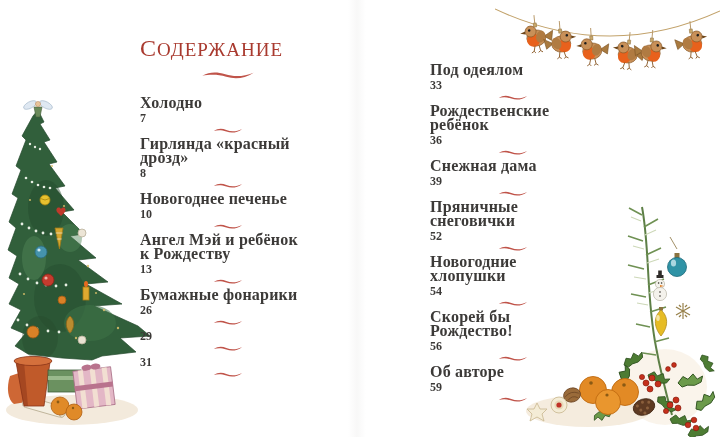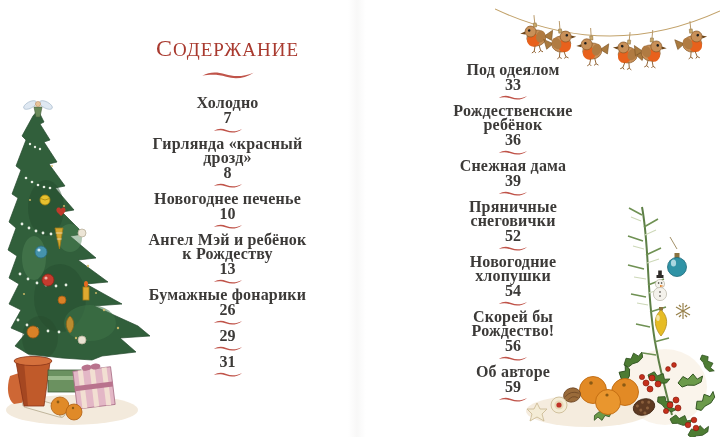--- a/index.html
+++ b/index.html
@@ -8,35 +8,35 @@
     background:#ffffff;
     font-family:"Liberation Serif","DejaVu Serif",serif;
   }
   .gutter{
     position:absolute;left:348px;top:0;width:18px;height:437px;
     background:linear-gradient(to right,rgba(0,0,0,0),rgba(60,50,40,.035),rgba(0,0,0,0));
     pointer-events:none;
   }
   .illus{position:absolute;pointer-events:none;}
   
-  .toc{position:absolute;text-align:center;color:#3c3a38;}
+  .toc{position:absolute;color:#3c3a38;}
   .toc-left{left:140px;top:36px;width:175px;}
   .toc-right{left:430px;top:63px;width:166px;}
   .toc-title{
     font-size:19px;line-height:24px;color:#a93a2f;
     letter-spacing:1px;font-weight:400;margin:0;
   }
   .toc-title::first-letter{font-size:24px;}
   .title-flourish{display:block;margin:7px auto 16px;width:56px;height:11px;}
   .toc-entry{margin-bottom:3px;}
   .entry-title{
     font-weight:bold;font-size:16px;line-height:14px;letter-spacing:.2px;
     white-space:pre-line;
   }
-  .entry-page{font-weight:bold;font-size:16px;line-height:14px;margin-top:1px;}
+  .entry-page{font-weight:bold;font-size:12px;line-height:14px;margin-top:1px;}
   .flourish-svg{display:block;margin:1px auto 0;width:30px;height:8px;}
 </style>
 </head>
 <body>
 
 <div class="gutter"></div>
 
 <svg class="illus" style="left:0;top:88px" width="175" height="349" viewBox="0 0 175 349">
 
   <ellipse cx="72" cy="322" rx="66" ry="15" fill="#ead9bf" opacity=".55"></ellipse>

